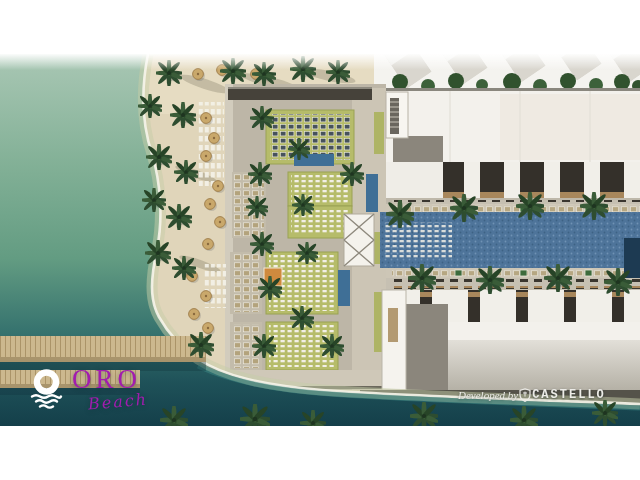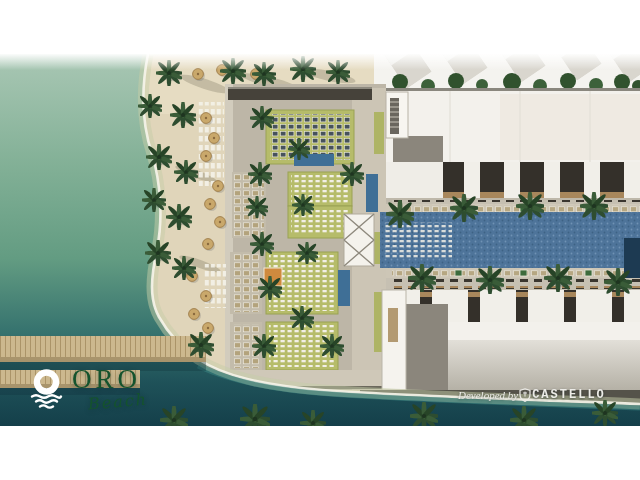--- a/index.html
+++ b/index.html
@@ -4,21 +4,21 @@
 <style>
   html,body{margin:0;padding:0;background:#ffffff;}
   .stage{position:relative;width:640px;height:480px;background:#ffffff;overflow:hidden;
          font-family:"Liberation Sans",sans-serif;}
   .letterbox{position:absolute;left:0;width:640px;background:#ffffff;}
   .letterbox.top{top:0;height:54px;}
   .letterbox.bottom{top:426px;height:54px;}
   .render-frame{position:absolute;left:0;top:54px;width:640px;height:372px;overflow:hidden;}
   .render-frame svg{display:block;}
   
-  .logo{position:absolute;left:28px;top:366px;display:flex;align-items:center;color:#14532d;
+  .logo{position:absolute;left:28px;top:366px;display:flex;align-items:center;color:#a21caf;
         text-shadow:0 1px 5px rgba(10,40,40,.45);}
   .logo-mark{margin-top:2px;}
   .logo-textcol{margin-left:7px;display:flex;flex-direction:column;}
   .logo-name{font-family:"Liberation Serif",serif;font-size:27px;line-height:26px;
              letter-spacing:4px;font-weight:400;}
   .logo-script{font-family:"DejaVu Serif","Liberation Serif",serif;font-style:italic;
                font-size:16px;line-height:16px;margin-left:16px;margin-top:2px;
                transform:rotate(-5deg);letter-spacing:2px;}
   
   .credit{position:absolute;left:458px;top:388px;display:flex;align-items:center;gap:1px;

